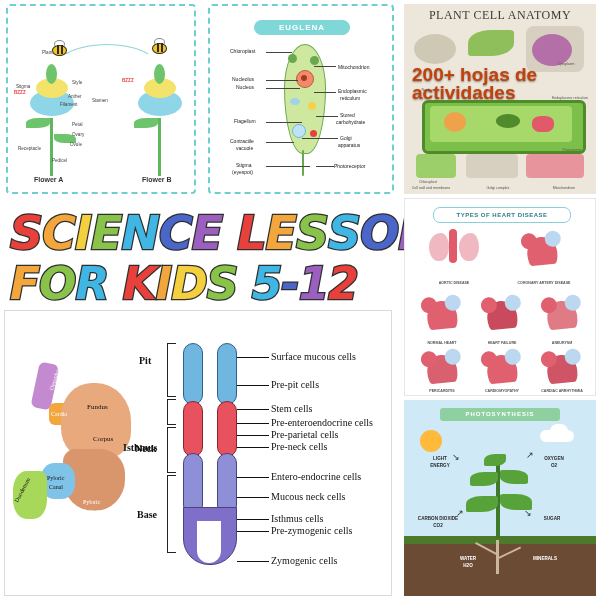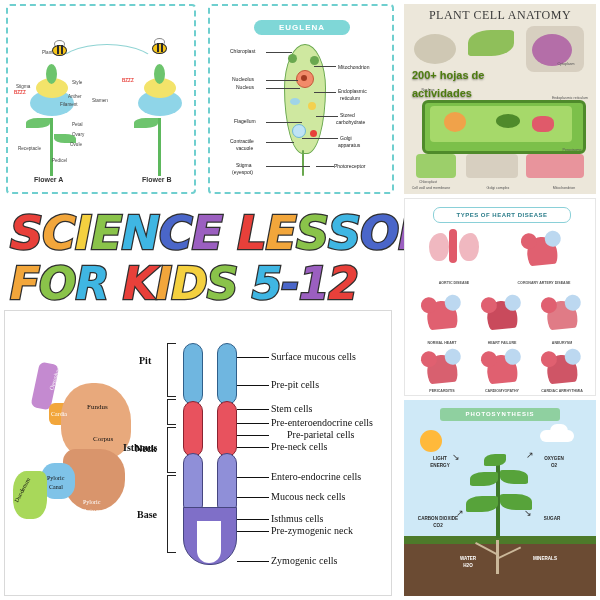--- a/index.html
+++ b/index.html
@@ -33,21 +33,21 @@
   .eug-lbl{position:absolute;font-size:5px;color:#222;}
   .leader{position:absolute;height:1px;background:#444;}
   .eug-body{position:absolute;left:74px;top:38px;width:40px;height:108px;background:#cfe8a0;
     border:1.6px solid #6aa84f;border-radius:50% 50% 45% 45%/40% 40% 60% 60%;}
   .organelle{position:absolute;border-radius:50%;}
 
   
   #plantcell{left:404px;top:4px;width:192px;height:190px;background:#ece7da;}
   .pc-title{position:absolute;left:0;top:4px;width:192px;text-align:center;font-size:12px;color:#3b3b3b;
     font-family:"Liberation Serif",serif;letter-spacing:.5px;}
-  .pc-overlay{position:absolute;left:8px;top:62px;width:176px;color:#4d7c0f;font-size:11px;font-weight:bold;
+  .pc-overlay{position:absolute;left:8px;top:62px;width:176px;color:#c2410c;font-size:19px;font-weight:bold;
     line-height:18px;text-shadow:0 1px 2px rgba(0,0,0,.45);font-family:"Liberation Sans",sans-serif;}
   .pc-cell{position:absolute;left:18px;top:96px;width:158px;height:48px;background:#7cc04a;
     border:3px solid #4f8a2b;border-radius:6px;}
   .pc-inner{position:absolute;left:26px;top:102px;width:142px;height:36px;background:#a6d96a;border-radius:4px;}
   .pc-chip{position:absolute;border-radius:4px;background:#d8d2c2;}
   .pc-lbl{position:absolute;font-size:3.6px;color:#555;text-align:center;width:40px;}
 
   
   #banner{left:0;top:198px;width:396px;height:110px;background:#ffffff;}
   .bannerline{position:absolute;font-family:"DejaVu Sans",sans-serif;font-weight:bold;font-style:italic;
@@ -311,31 +311,31 @@
 
     <div class="gl-line" style="left:232px;top:46px;width:32px;"></div>
     <div class="st-lbl" style="left:266px;top:40px;">Surface mucous cells</div>
     <div class="gl-line" style="left:232px;top:74px;width:32px;"></div>
     <div class="st-lbl" style="left:266px;top:68px;">Pre-pit cells</div>
     <div class="gl-line" style="left:232px;top:98px;width:32px;"></div>
     <div class="st-lbl" style="left:266px;top:92px;">Stem cells</div>
     <div class="gl-line" style="left:232px;top:112px;width:32px;"></div>
     <div class="st-lbl" style="left:266px;top:106px;">Pre-enteroendocrine cells</div>
     <div class="gl-line" style="left:232px;top:124px;width:32px;"></div>
-    <div class="st-lbl" style="left:282px;top:118px;">Pre-parietal cells</div>
+    <div class="st-lbl" style="left:266px;top:118px;">Pre-parietal cells</div>
     <div class="gl-line" style="left:232px;top:136px;width:32px;"></div>
     <div class="st-lbl" style="left:266px;top:130px;">Pre-neck cells</div>
     <div class="gl-line" style="left:232px;top:166px;width:32px;"></div>
     <div class="st-lbl" style="left:266px;top:160px;">Entero-endocrine cells</div>
     <div class="gl-line" style="left:232px;top:186px;width:32px;"></div>
     <div class="st-lbl" style="left:266px;top:180px;">Mucous neck cells</div>
     <div class="gl-line" style="left:232px;top:208px;width:32px;"></div>
     <div class="st-lbl" style="left:266px;top:202px;">Isthmus cells</div>
     <div class="gl-line" style="left:232px;top:220px;width:32px;"></div>
-    <div class="st-lbl" style="left:266px;top:214px;">Pre-zymogenic neck</div>
+    <div class="st-lbl" style="left:266px;top:214px;">Pre-zymogenic cells</div>
     <div class="gl-line" style="left:232px;top:250px;width:32px;"></div>
     <div class="st-lbl" style="left:266px;top:244px;">Zymogenic cells</div>
   </div>
 
   <div class="panel" id="photo">
     <div class="ph-title">PHOTOSYNTHESIS</div>
     <div class="ph-soil"></div>
     <div class="ph-soil2"></div>
 
     <div class="sun"></div>

